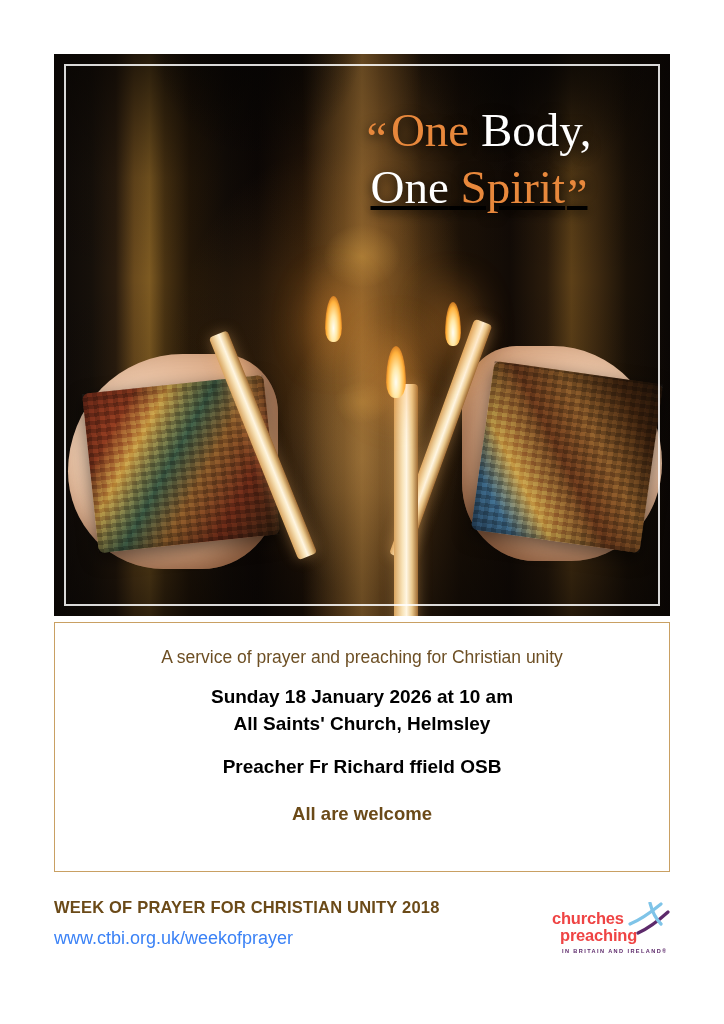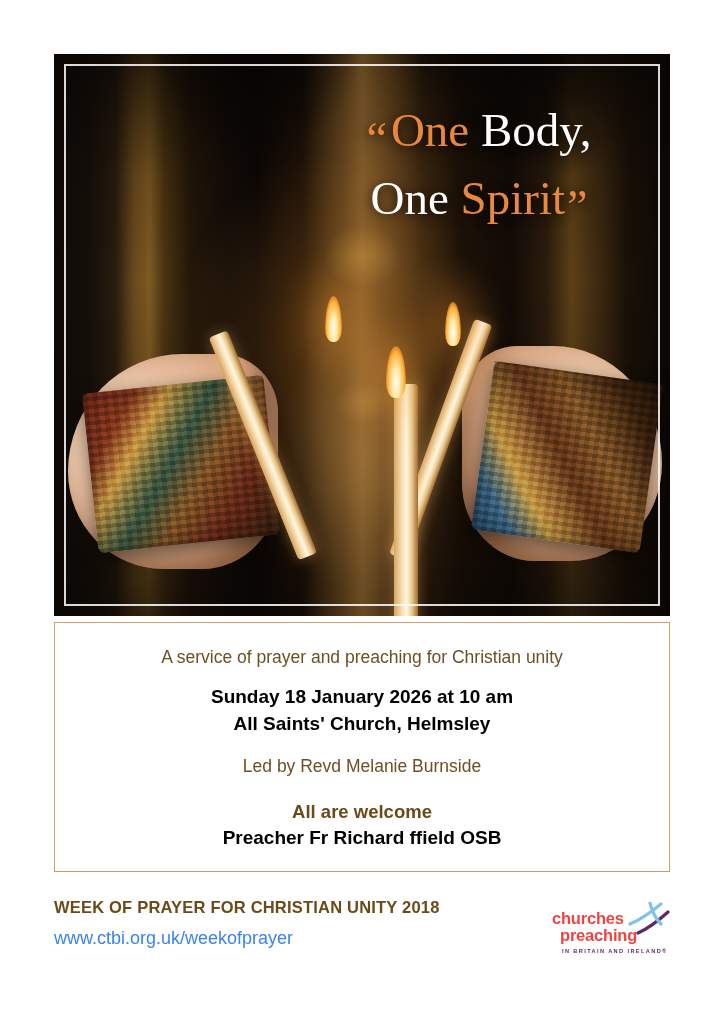--- a/index.html
+++ b/index.html
@@ -205,21 +205,21 @@
     position: absolute;
     right: 26px;
     top: 50px;
     width: 330px;
     text-align: center;
     font-family: "Liberation Serif", serif;
     line-height: 1.12;
     text-shadow: 0 2px 12px rgba(0,0,0,.85);
   }
   .headline .line { white-space: nowrap; font-size: 47px; }
-  .headline .line2 { margin-top: 15px; }
+  .headline .line2 { margin-top: 4px; text-decoration: underline; }
   .word-orange { color: #e8883c; }
   .word-white { color: #ffffff; }
   .qmark {
     color: #e8883c;
     font-family: "Liberation Serif", serif;
     font-size: 46px;
     position: relative;
     top: 8px;
   }
   .qmark-open { margin-right: 4px; }
@@ -346,23 +346,22 @@
     </div>
 
     <div class="inner-frame"></div>
   </div>
 
   <div class="details">
     <div class="d-line d-lead">A service of prayer and preaching for Christian unity</div>
     <div class="d-line d-strong">Sunday 18 January 2026 at 10 am</div>
     <div class="d-line d-strong">All Saints' Church, Helmsley</div>
     <div class="d-gap"></div>
-    <div class="d-line d-led">Led by Revd Melanie Burnside</div>
+    <div class="d-line d-strong">Preacher Fr Richard ffield OSB</div>
     <div class="d-line d-welcome">All are welcome</div>
-    <div class="d-line d-strong">Preacher Fr Richard ffield OSB</div>
   </div>
 
   <div class="footer">
     <div class="footer-title">WEEK OF PRAYER FOR CHRISTIAN UNITY 2018</div>
     <div class="footer-url">www.ctbi.org.uk/weekofprayer</div>
 
     <div class="logo">
       <div class="logo-ct">
         <div class="l1">churches</div>
         <div class="l2">preaching</div>

